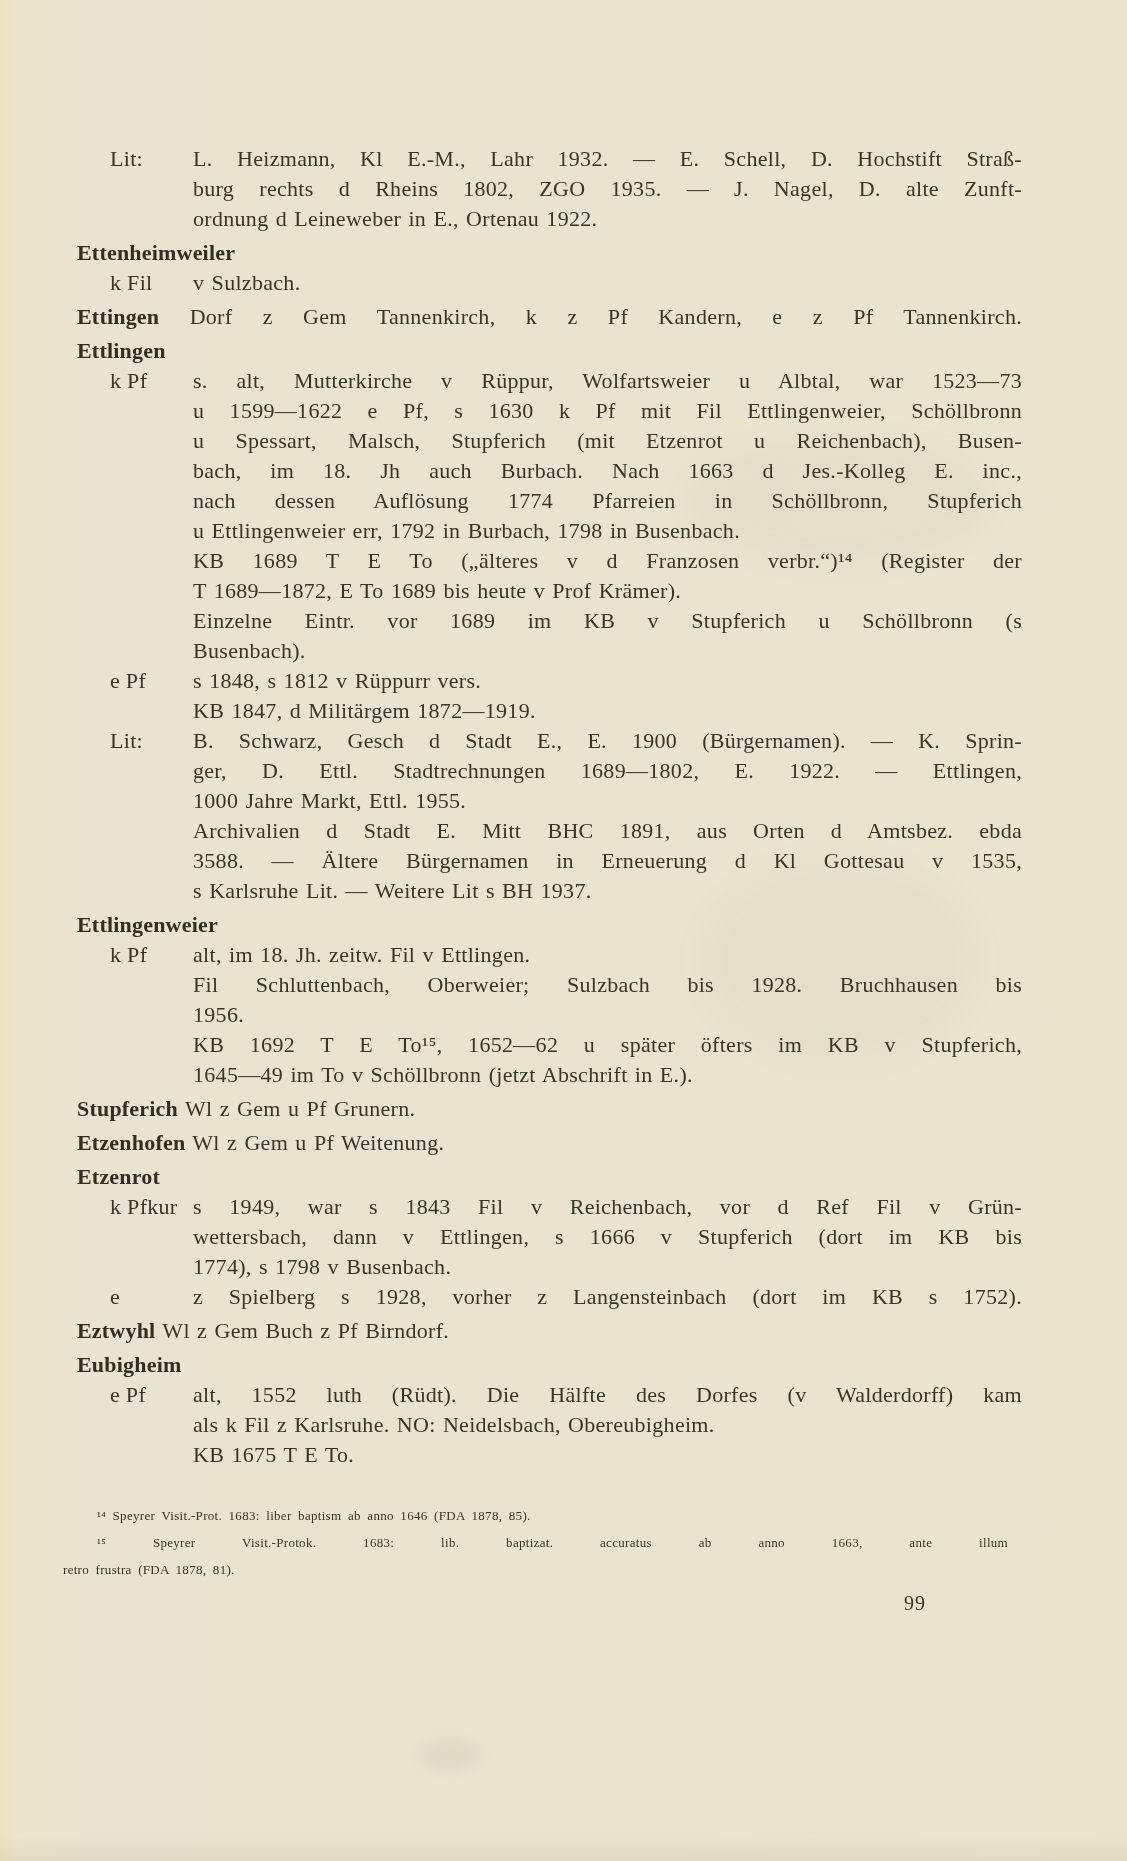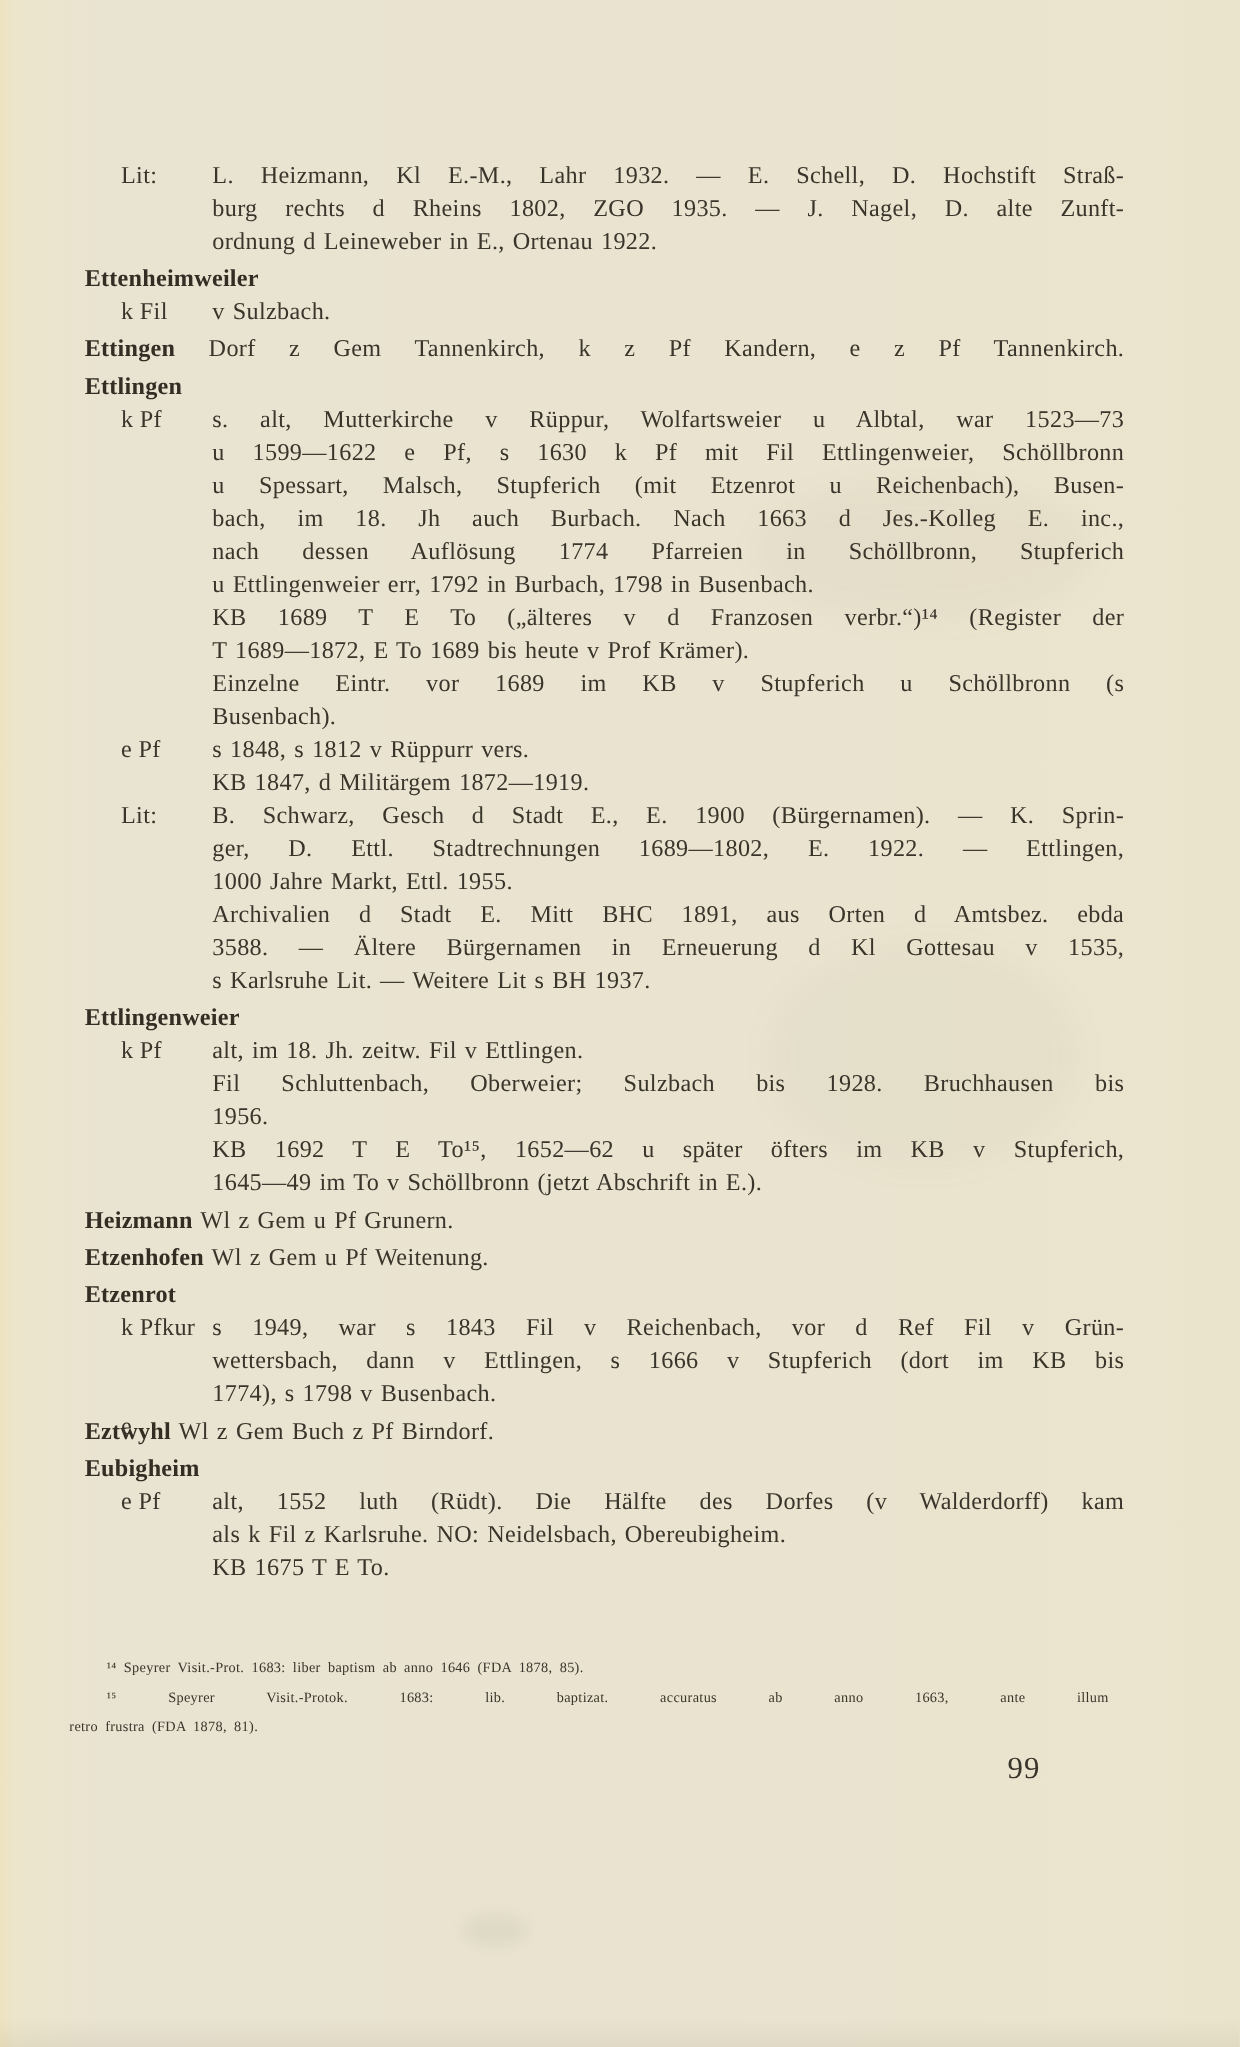--- a/index.html
+++ b/index.html
@@ -59,23 +59,23 @@
     font-size: 13px;
     line-height: 27px;
     letter-spacing: 0.3px;
     word-spacing: 3px;
   }
   .fn-indent { padding-left: 34px; }
   .fn-line.j { text-align: justify; text-align-last: justify; }
 
   .page-number {
     position: absolute;
-    left: 916px; top: 1592px; width: 70px;
-    font-size: 28px; letter-spacing: 1px;
-    text-align: left;
+    left: 880px; top: 1592px; width: 70px;
+    font-size: 20px; letter-spacing: 1px;
+    text-align: center;
   }
 </style>
 </head>
 <body>
 
 <div class="page">
   <div class="smudge smudge-1"></div>
   <div class="smudge smudge-2"></div>
   <div class="smudge smudge-3"></div>
 
@@ -134,33 +134,36 @@
       <div class="block labeled">
         <div class="label">k Pf</div>
         <div class="lines">
           <div class="line">alt, im 18. Jh. zeitw. Fil v Ettlingen.</div>
           <div class="line j">Fil Schluttenbach, Oberweier; Sulzbach bis 1928. Bruchhausen bis</div>
           <div class="line">1956.</div>
           <div class="line j">KB 1692 T E To¹⁵, 1652—62 u später öfters im KB v Stupferich,</div>
           <div class="line">1645—49 im To v Schöllbronn (jetzt Abschrift in E.).</div>
         </div>
       </div>
-      <div class="block headword-inline line"><span class="hw">Heizmann</span> <span>Wl z Gem u Pf Grunern.</span></div>
+      <div class="block headword-inline line"><span class="hw">Stupferich</span> <span>Wl z Gem u Pf Grunern.</span></div>
       <div class="block headword-inline line"><span class="hw">Etzenhofen</span> <span>Wl z Gem u Pf Weitenung.</span></div>
       <div class="block headword line"><span class="hw">Etzenrot</span></div>
       <div class="block labeled">
         <div class="label">k Pfkur</div>
         <div class="lines">
           <div class="line j">s 1949, war s 1843 Fil v Reichenbach, vor d Ref Fil v Grün-</div>
           <div class="line j">wettersbach, dann v Ettlingen, s 1666 v Stupferich (dort im KB bis</div>
           <div class="line">1774), s 1798 v Busenbach.</div>
         </div>
       </div>
       <div class="block labeled">
         <div class="label">e</div>
+        <div class="lines">
+          <div class="line j">z Spielberg s 1928, vorher z Langensteinbach (dort im KB s 1752).</div>
+        </div>
       </div>
       <div class="block headword-inline line"><span class="hw">Eztwyhl</span> <span>Wl z Gem Buch z Pf Birndorf.</span></div>
       <div class="block headword line"><span class="hw">Eubigheim</span></div>
       <div class="block labeled">
         <div class="label">e Pf</div>
         <div class="lines">
           <div class="line j">alt, 1552 luth (Rüdt). Die Hälfte des Dorfes (v Walderdorff) kam</div>
           <div class="line">als k Fil z Karlsruhe. NO: Neidelsbach, Obereubigheim.</div>
           <div class="line">KB 1675 T E To.</div>
         </div>

